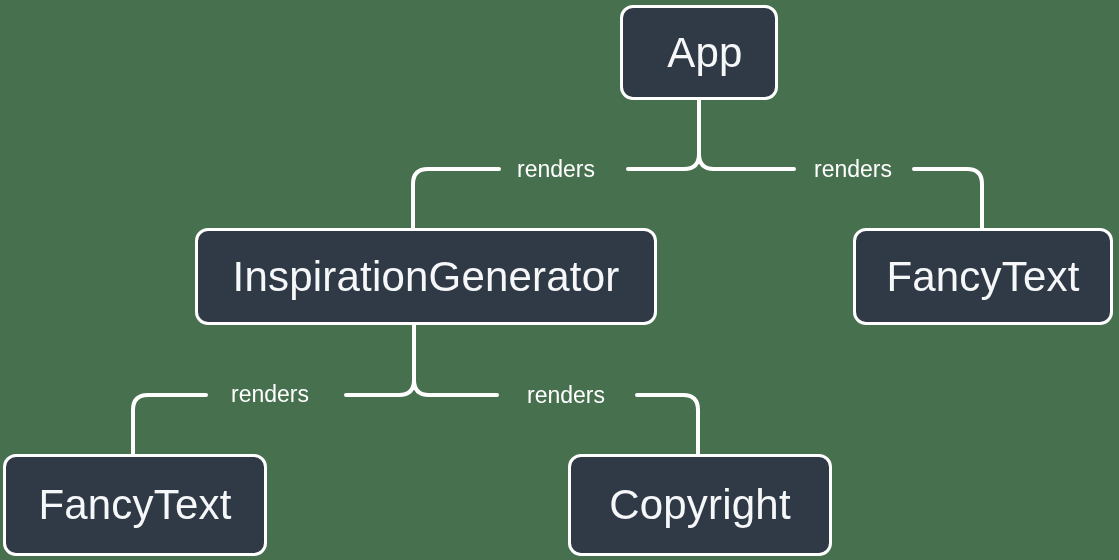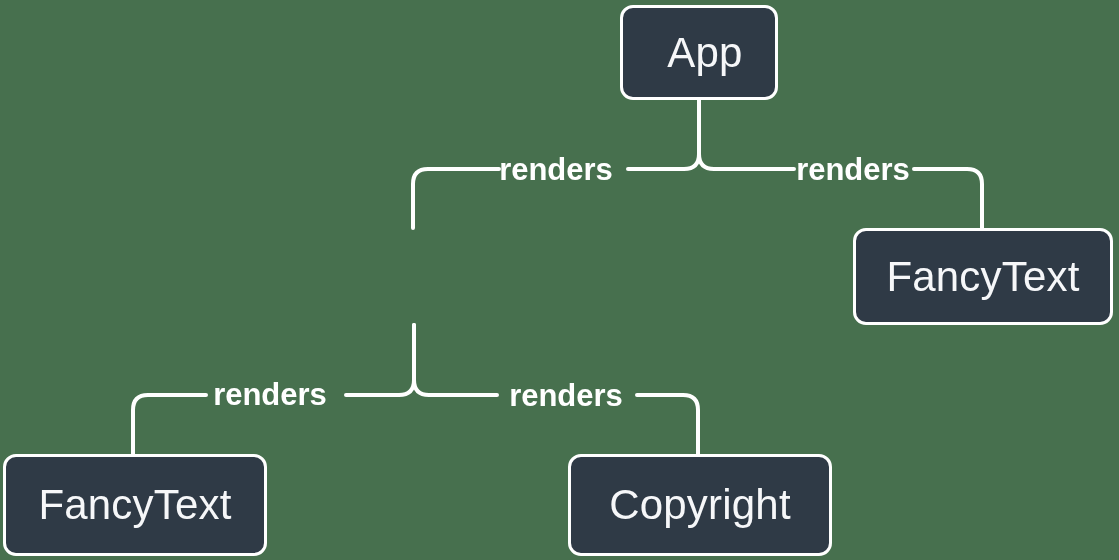--- a/index.html
+++ b/index.html
@@ -48,22 +48,22 @@
     display: flex;
     align-items: center;
     justify-content: center;
     white-space: nowrap;
     letter-spacing: 0.2px;
   }
   .edge-label {
     position: absolute;
     transform: translate(-50%, -50%);
     color: var(--edge-label-text);
-    font-size: 31px;
-    font-weight: 700;
+    font-size: 23px;
+    font-weight: 400;
     white-space: nowrap;
     line-height: 1;
   }
 </style>
 </head>
 <body>
 
 <div class="canvas">
 
   <svg class="edges" viewBox="0 0 1119 560" xmlns="http://www.w3.org/2000/svg">
@@ -72,17 +72,18 @@
     <path d="M414 325 V380 Q414 395 399 395 H346 M206 395 H148 Q133 395 133 410 V454"></path>
     <path d="M414 325 V380 Q414 395 429 395 H497 M637 395 H683 Q698 395 698 410 V454"></path>
   </svg>
 
   <div class="edge-label" style="left:556px; top:169px;">renders</div>
   <div class="edge-label" style="left:853px; top:169px;">renders</div>
   <div class="edge-label" style="left:270px; top:394px;">renders</div>
   <div class="edge-label" style="left:566px; top:395px;">renders</div>
 
   <div class="node" style="left:620px; top:5px; width:158px; height:95px;padding-left:12px;">App</div>
+  <div class="node" style="left:195px; top:228px; width:462px; height:97px;">InspirationGenerator</div>
   <div class="node" style="left:853px; top:228px; width:260px; height:97px;">FancyText</div>
   <div class="node" style="left:3px; top:454px; width:264px; height:102px;">FancyText</div>
   <div class="node" style="left:568px; top:454px; width:264px; height:102px;">Copyright</div>
 
 </div>
 
 </body></html>

